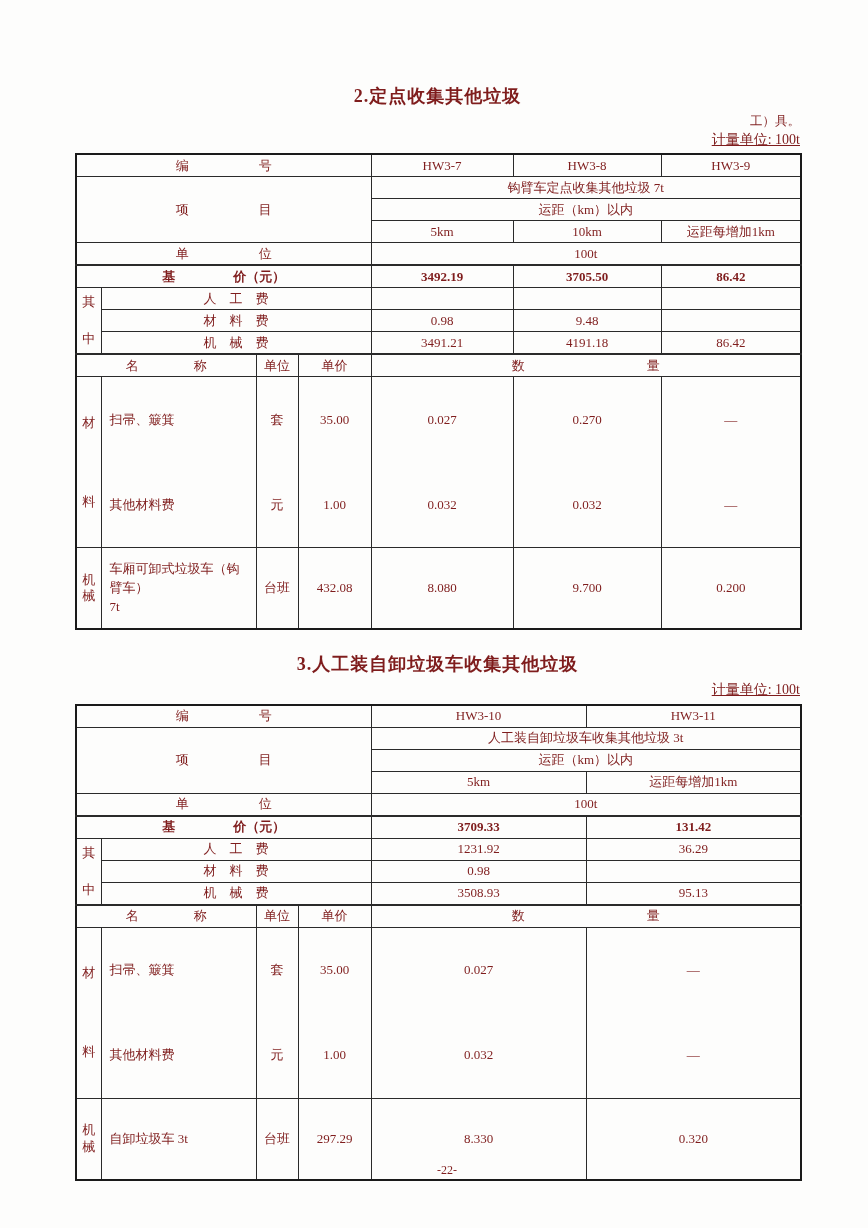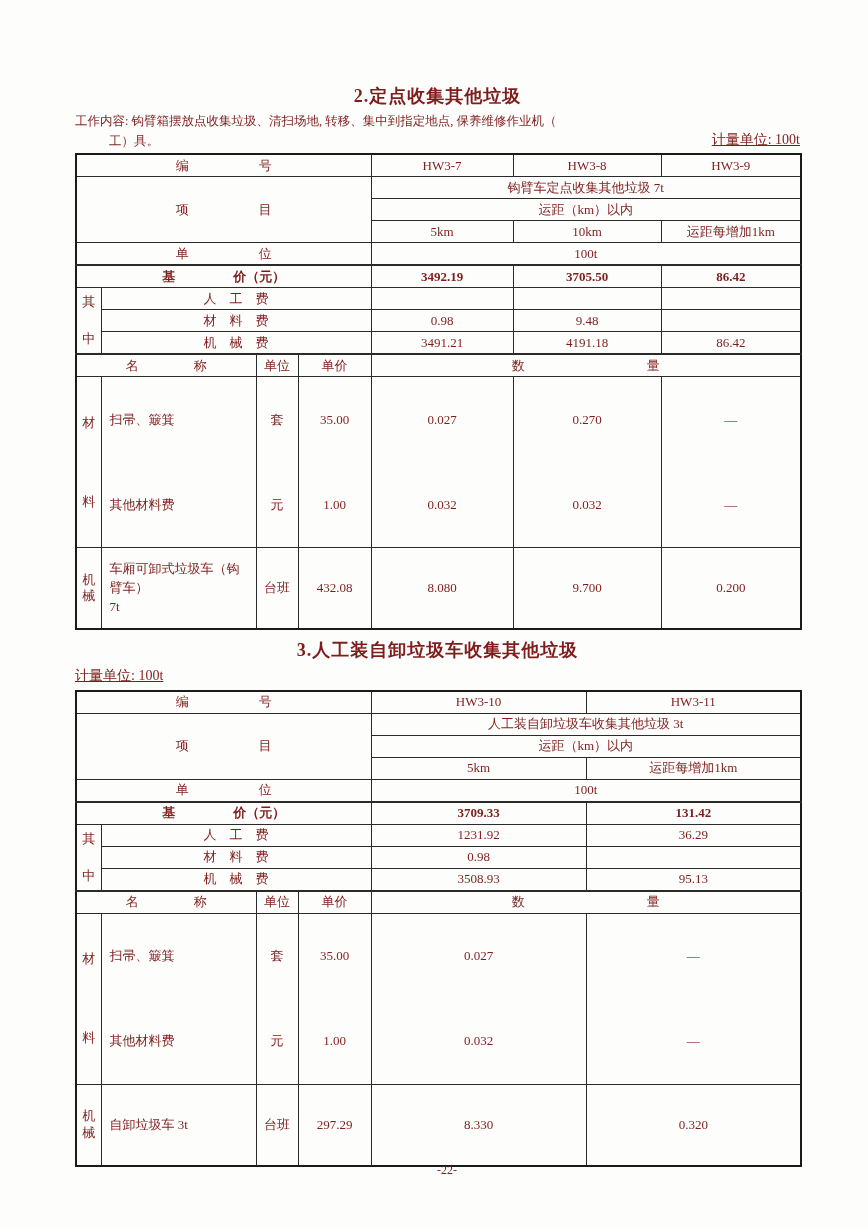--- a/index.html
+++ b/index.html
@@ -1,21 +1,21 @@
 <!DOCTYPE html>
 <html><head>
 <meta charset="utf-8">
 <style>
   html,body{margin:0;padding:0;background:#e8e8e8;}
   .page{position:relative;width:868px;height:1228px;margin:0 auto;background:#fdfdfc;
         font-family:"Liberation Serif","DejaVu Serif",serif;color:#7f1d1d;}
   .content{position:absolute;left:75px;top:84px;width:725px;}
   .sec-title{font-size:18px;font-weight:bold;text-align:center;margin:0 0 4px 0;letter-spacing:1px;}
   .work{font-size:12.5px;line-height:1.45;}
-  .wrow2{display:flex;justify-content:space-between;align-items:flex-end;}
+  .wrow2{display:flex;justify-content:space-between;align-items:flex-end;flex-direction:column;}
   .indent{padding-left:34px;}
   .unit-note{font-size:14px;text-decoration:underline;}
   table{border-collapse:collapse;table-layout:fixed;width:725px;margin-top:3px;
         border:2px solid #1a1a1a;}
   td{border:1px solid #2a2a2a;font-size:13px;text-align:center;vertical-align:middle;
      padding:0;height:21px;overflow:hidden;}
   tr.thick td{border-top-width:2px;}
   tr.m1 td{border-bottom-width:0;height:85px;}
   tr.m2 td{border-top-width:0;height:85px;}
   tr.mach td{height:80px;}
@@ -31,21 +31,20 @@
   .footer{position:absolute;top:1163px;left:0;width:100%;text-align:center;font-size:12px;padding-left:13px;}
 </style>
 </head>
 <body>
 
 <div class="page">
 <div class="content">
 
   <h2 class="sec-title">2.定点收集其他垃圾</h2>
   <div class="work">
-    <div>工作内容: 钩臂箱摆放点收集垃圾、清扫场地, 转移、集中到指定地点, 保养维修作业机（</div>
     <div class="wrow2">
       <span class="indent">工）具。</span>
       <span class="unit-note">计量单位: 100t</span>
     </div>
   </div>
 
   <table>
     <colgroup>
       <col style="width:25px">
           <col style="width:155px">
@@ -174,21 +173,21 @@
 7t</td>
       <td>台班</td>
       <td>432.08</td>
       <td>8.080</td>
       <td>9.700</td>
       <td>0.200</td>
     </tr>
   </tbody>
       </table>
 
-  <h2 class="sec-title" style="margin-top:8px">3.人工装自卸垃圾车收集其他垃圾</h2>
+  <h2 class="sec-title" style="margin-top:22px">3.人工装自卸垃圾车收集其他垃圾</h2>
   <div class="work wrow2">
     <span class="unit-note">计量单位: 100t</span>
   </div>
 
   <table>
     <colgroup>
       <col style="width:25px">
           <col style="width:155px">
           <col style="width:42px">
           <col style="width:73px">

